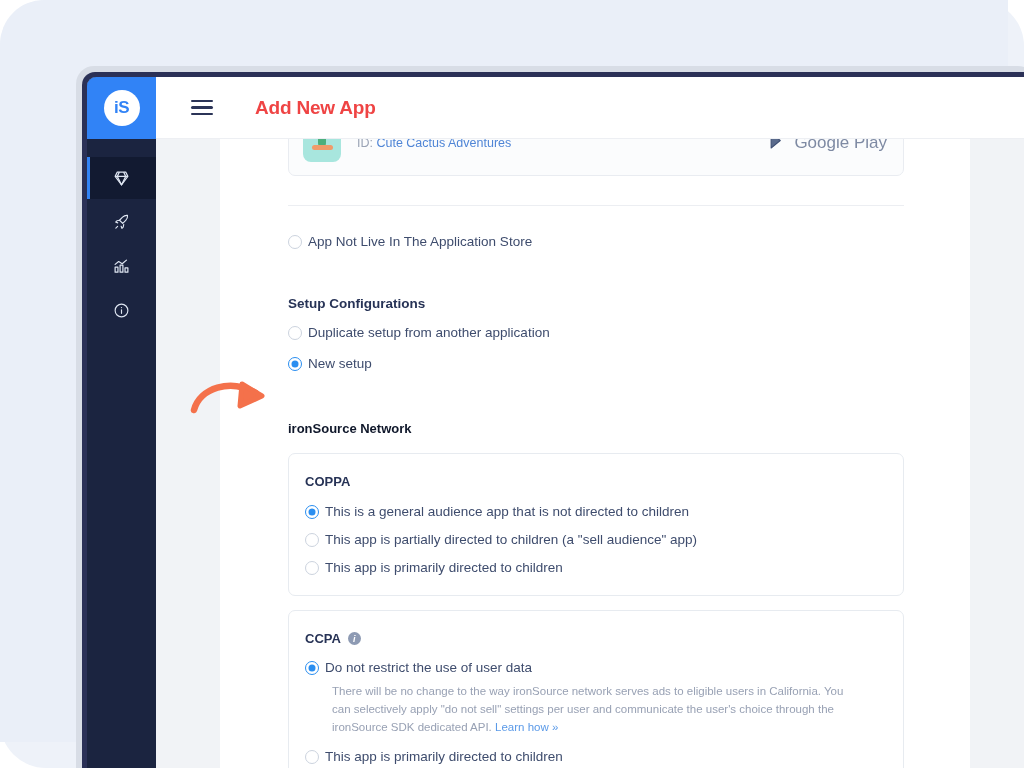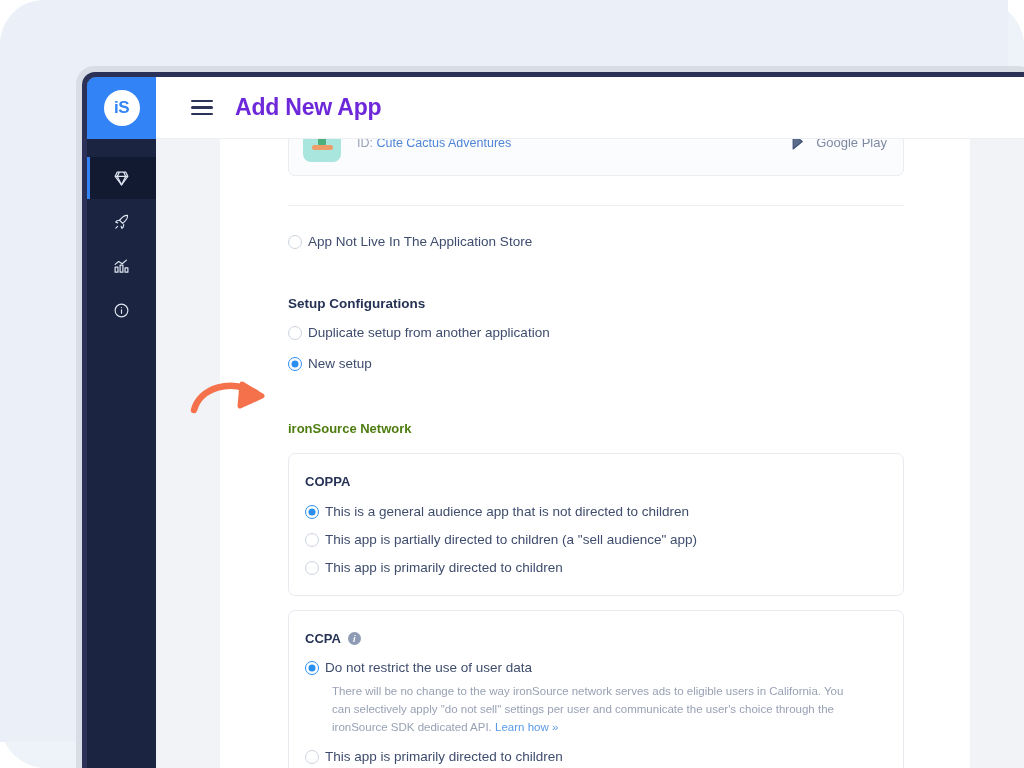--- a/index.html
+++ b/index.html
@@ -141,24 +141,25 @@
   }
   .hamburger { width: 22px; cursor: pointer; }
   .hamburger span {
     display: block;
     height: 2.5px;
     background: #2b3457;
     border-radius: 2px;
     margin: 4px 0;
   }
   .page-title {
-    font-size: 23px;
+    font-size: 19px;
     font-weight: bold;
-    color: #6d28d9;
+    color: #ef4444;
     letter-spacing: -0.2px;
+    margin-left: 20px;
   }
 
   
   .content {
     position: absolute;
     left: 133px;
     top: 62px;
     width: 750px;
     height: 629px;
     background: #ffffff;
@@ -228,21 +229,21 @@
     font-size: 12.5px;
     color: #9aa3b5;
   }
   .app-id-text b { color: #4f85d6; font-weight: normal; }
   .store-link {
     margin-left: auto;
     display: flex;
     align-items: center;
     gap: 9px;
     color: #7e8aa3;
-    font-size: 13px;
+    font-size: 17px;
     cursor: pointer;
   }
 
   .divider {
     height: 1px;
     background: #eceef2;
     margin: 29px 0 0 0;
   }
 
   
@@ -277,21 +278,21 @@
 
   .section-title {
     font-size: 13.5px;
     font-weight: bold;
     color: #273356;
   }
 
   .network-title {
     font-size: 13px;
     font-weight: bold;
-    color: #4d7c0f;
+    color: #0f172a;
   }
 
   .panel {
     border: 1px solid #e7ebf0;
     border-radius: 7px;
     background: #ffffff;
     padding: 20px 22px 20px 16px;
   }
   .panel-head {
     font-size: 13px;

